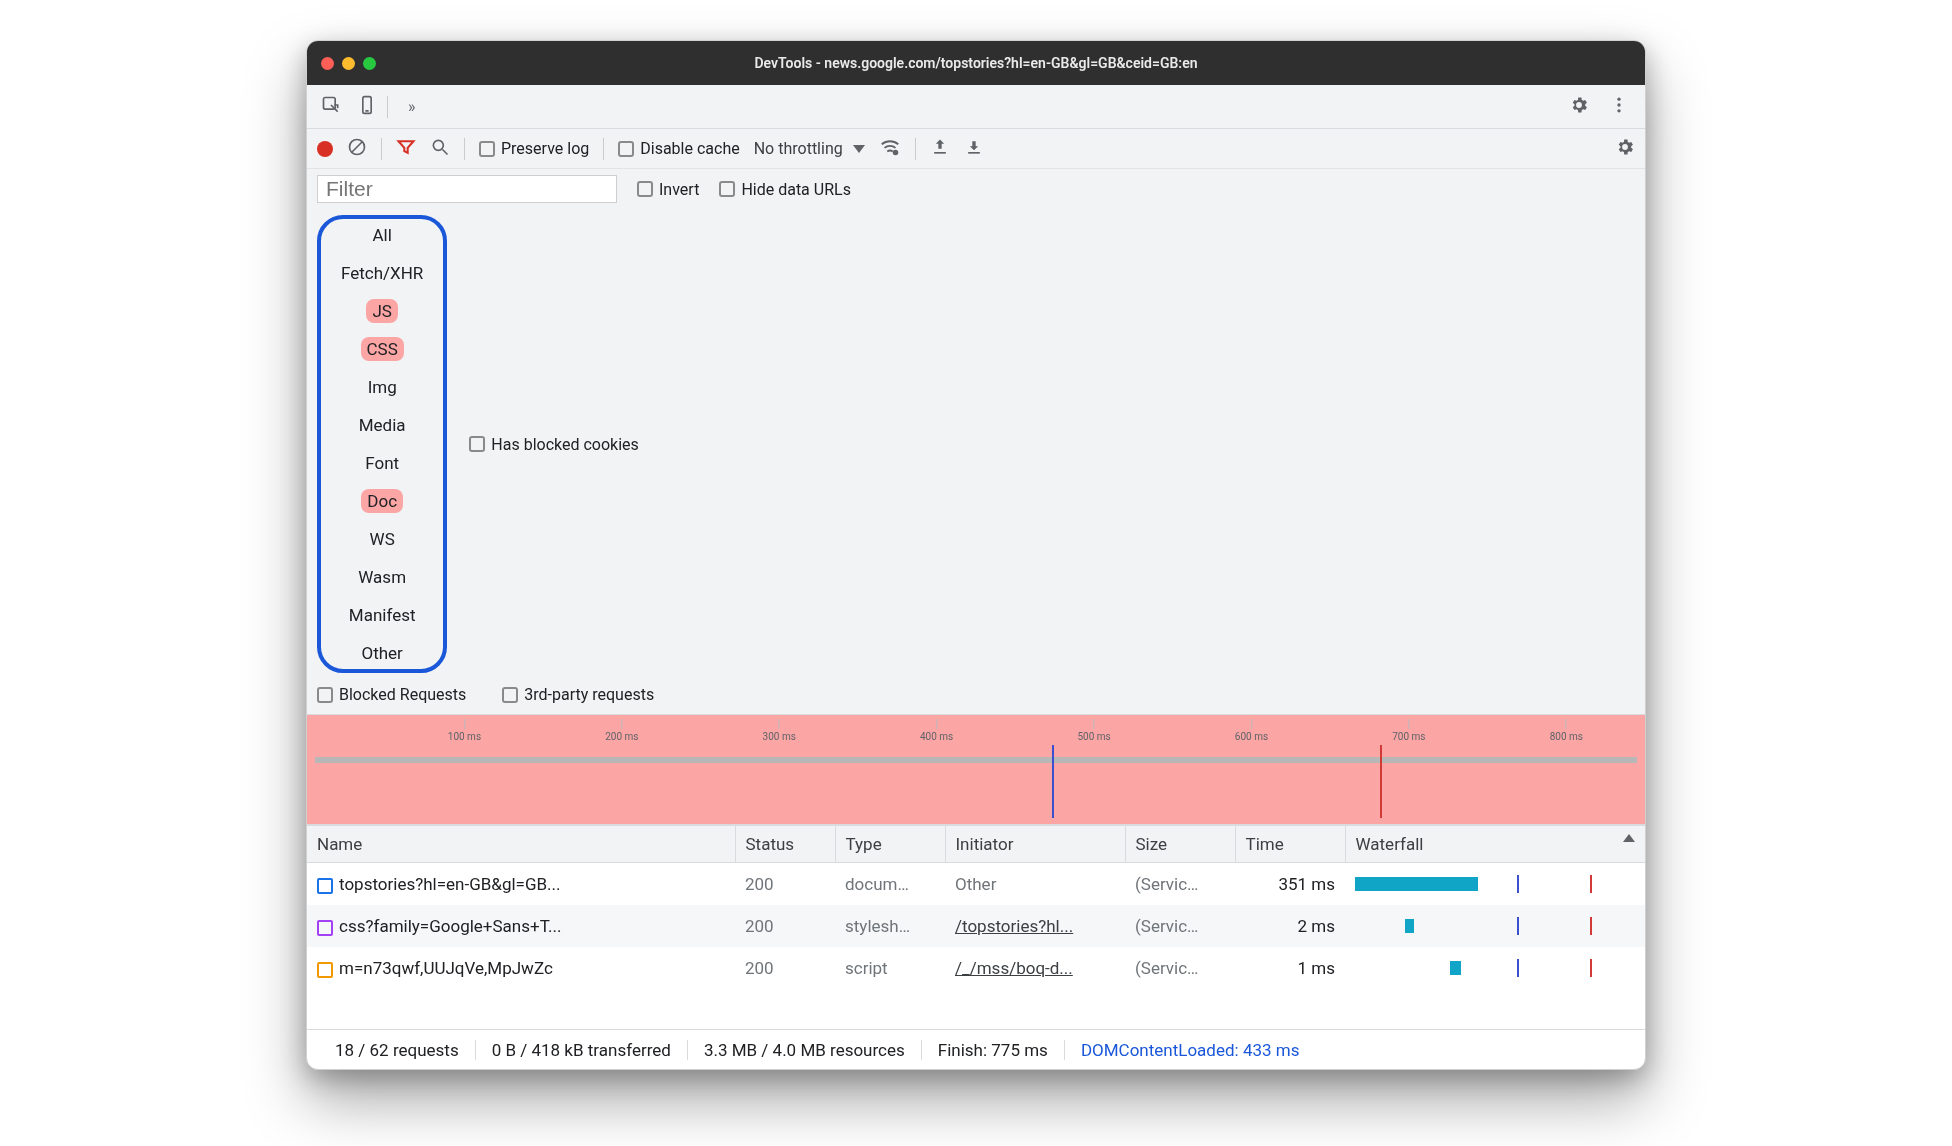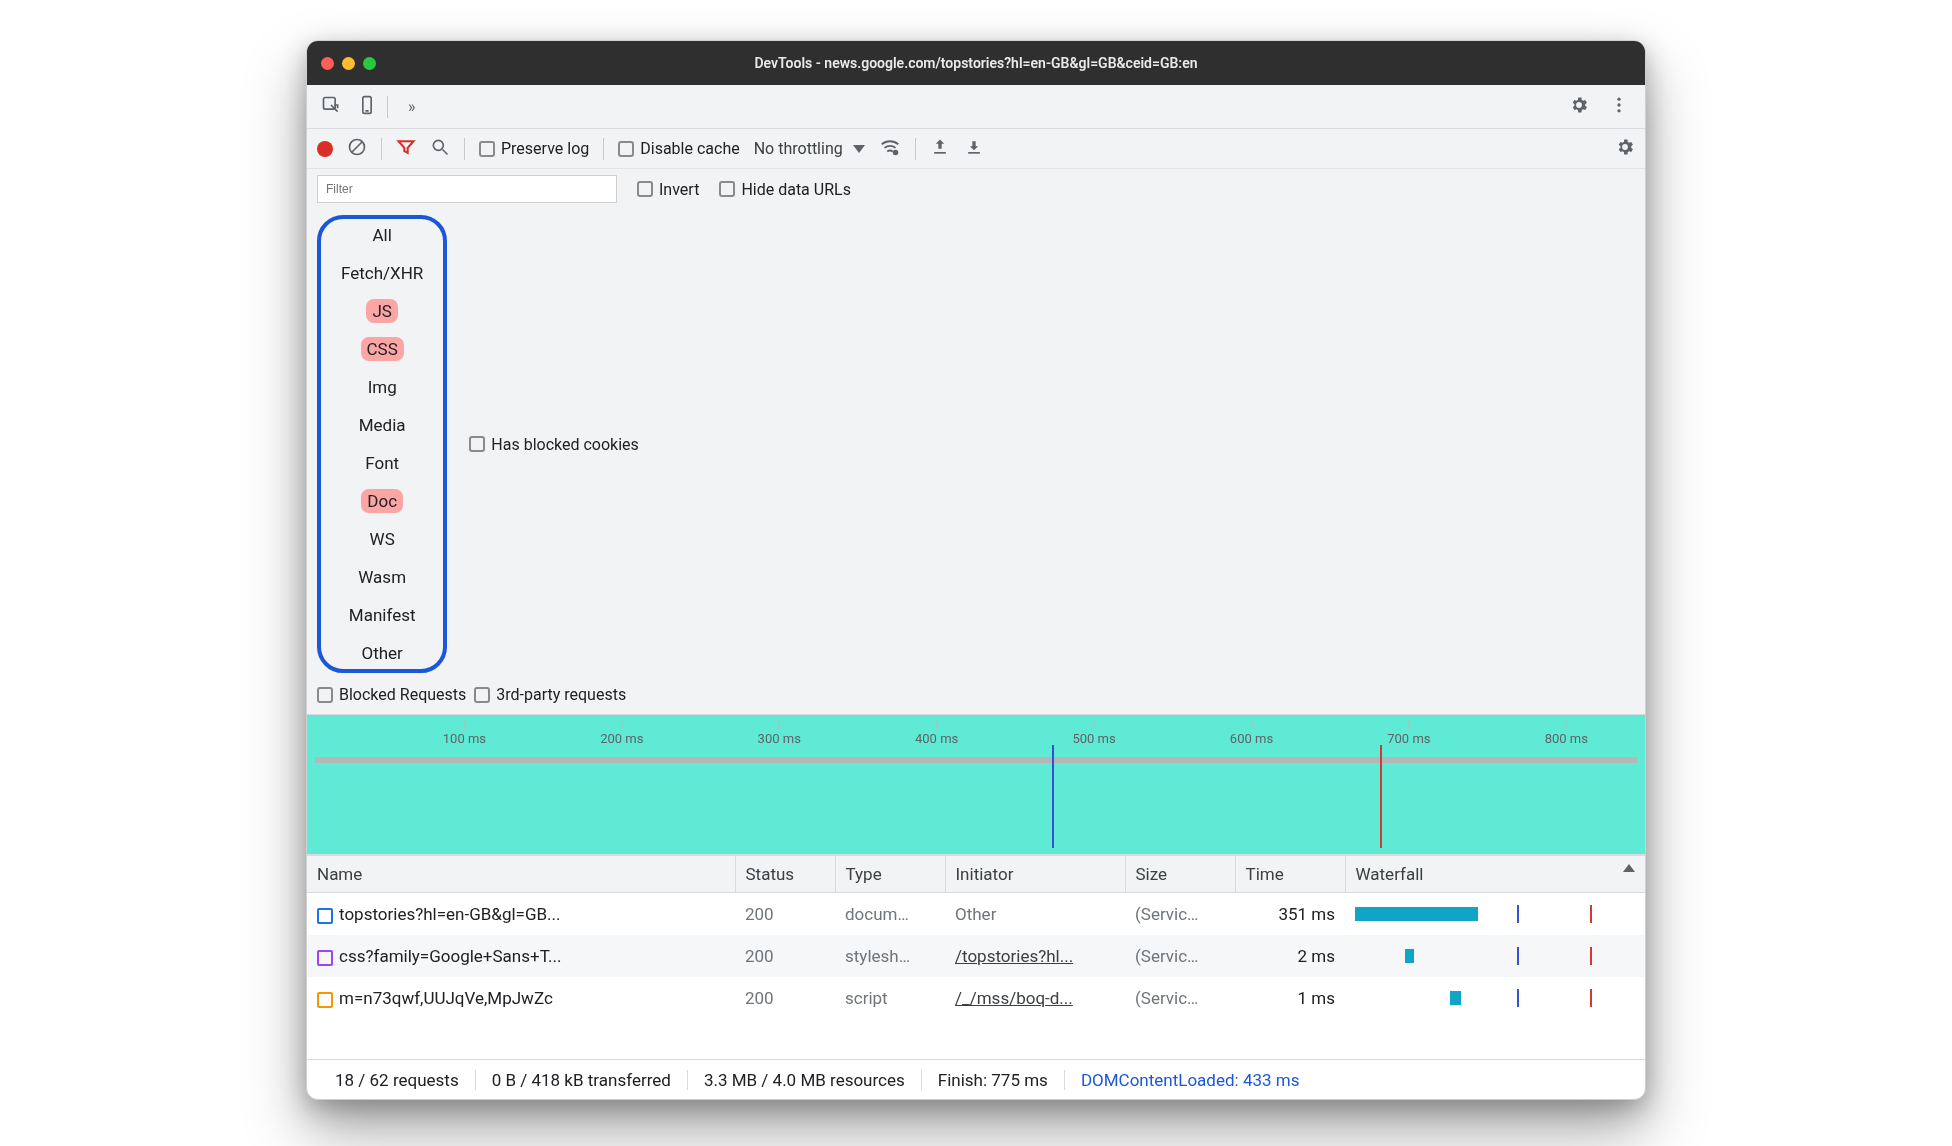--- a/index.html
+++ b/index.html
@@ -63,46 +63,46 @@
   .cbx .box { width:16px; height:16px; border:2px solid #8a8a8a; border-radius:3px; display:inline-block; }
   .select { display:flex; align-items:center; gap:10px; font-size:16px; color:#3c4043; }
   .caret-down { width:0;height:0;border-left:6px solid transparent;border-right:6px solid transparent;border-top:8px solid #5f6368; }
 
   .filter-row {
     display:flex; align-items:center; gap:20px; padding:6px 10px;
     background:#f1f3f4;
   }
   .filter-input {
     width:300px; height:28px; border:1px solid #cfcfcf; background:#fff;
-    font-size:12px; color:#888; padding:0 8px;
+    font-size:21px; color:#888; padding:0 8px;
   }
 
   .types-row {
     display:flex; align-items:center; gap:22px; padding:6px 10px;
     background:#f1f3f4;
   }
   .type-pills {
     display:flex; align-items:center; gap:14px;
     border:4px solid #1a57d9; border-radius:26px;
     padding:4px 14px;
     font-size:17px;
     background:#f1f3f4;
     flex-direction:column;
   }
   .pill { padding:2px 6px; border-radius:8px; cursor:pointer; }
   .pill.sel { background:#fca5a5; }
 
   .extra-row {
-    display:flex; align-items:center; gap:8px; padding:6px 10px 10px 10px;
+    display:flex; align-items:center; gap:36px; padding:6px 10px 10px 10px;
     background:#f1f3f4; border-bottom:1px solid #d9dbde;
   }
 
   .timeline {
-    position:relative; height:140px; background:#5eead4;
-    border-bottom:1px solid #d9dbde; font-size:13px; color:#5f6368;
+    position:relative; height:110px; background:#fca5a5;
+    border-bottom:1px solid #d9dbde; font-size:10px; color:#5f6368;
   }
   .tick { position:absolute; top:4px; transform:translateX(-50%); }
   .tick .line { width:1px; height:10px; background:#bbb; margin:0 auto 2px; }
   .bar-bg { position:absolute; left:8px; right:8px; top:42px; height:6px; background:#b7b7b7; }
   .marker { position:absolute; top:30px; bottom:6px; width:2px; }
   .marker.blue { background:#3b50ce; }
   .marker.red { background:#d23b35; }
 
   .grid {
     width:100%; border-collapse:collapse; font-size:17px;

